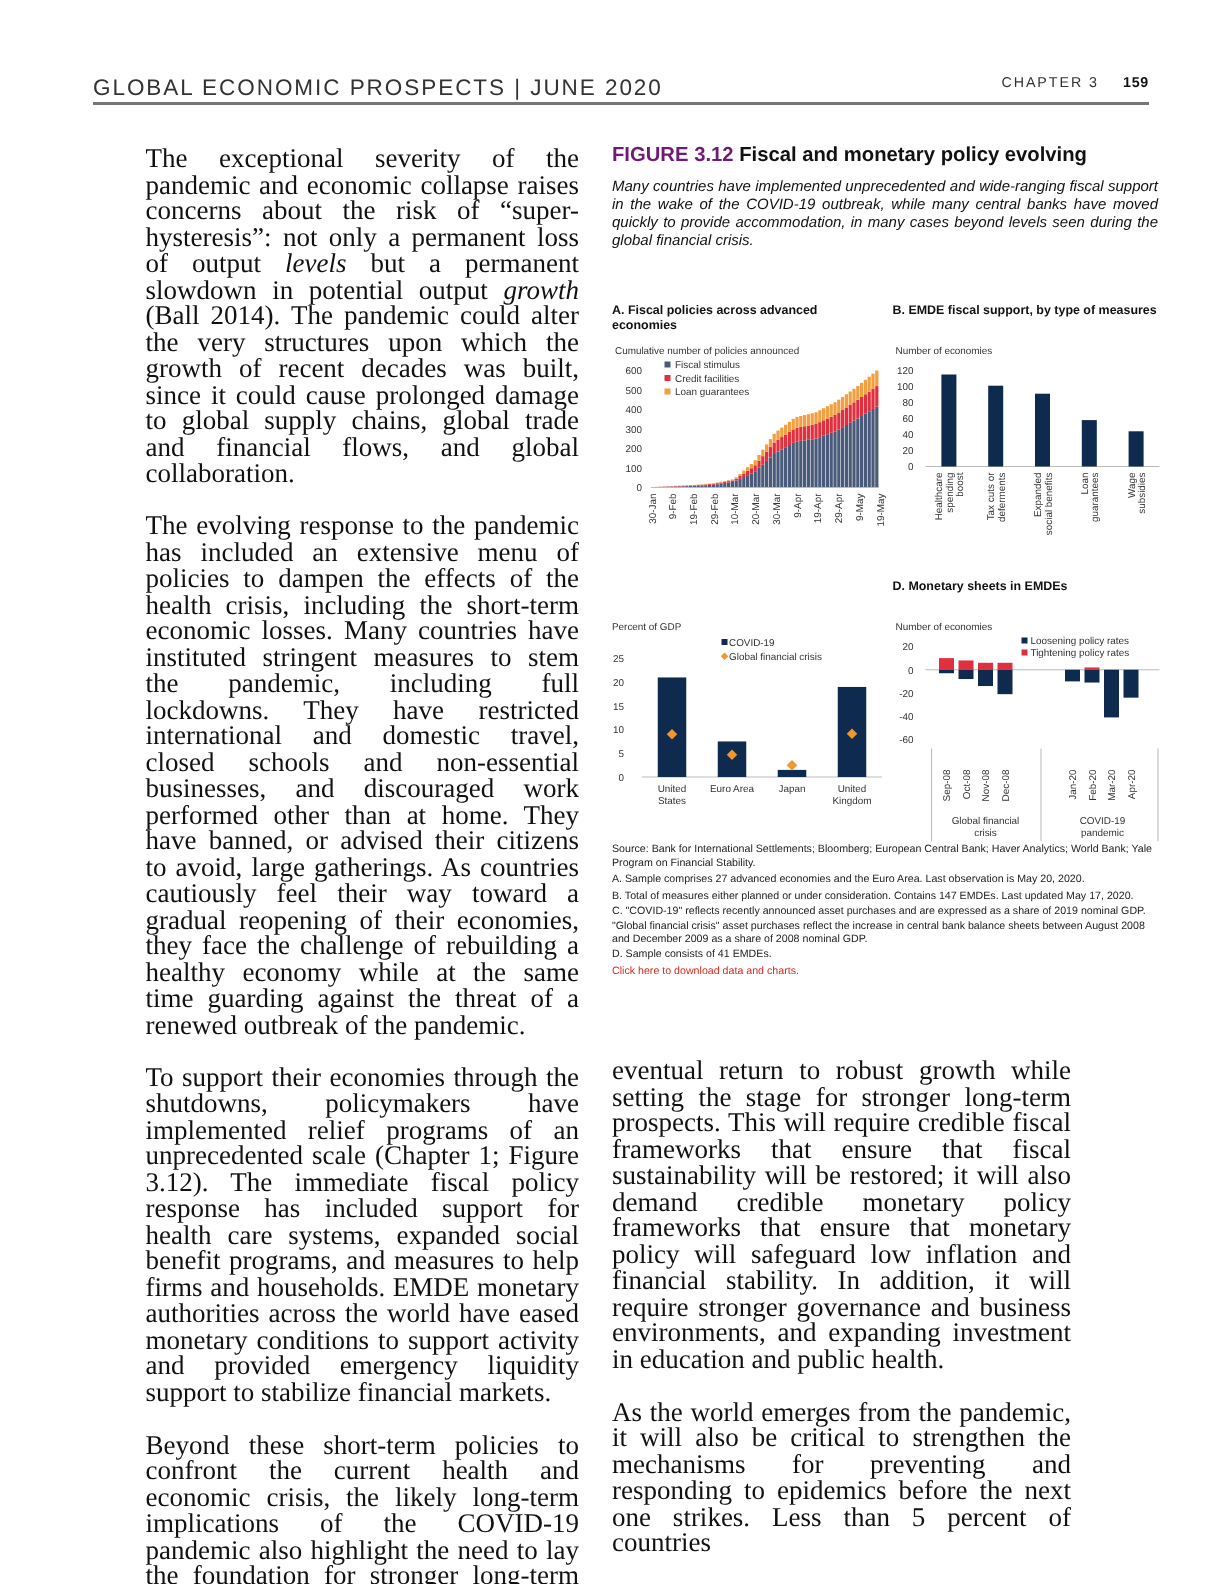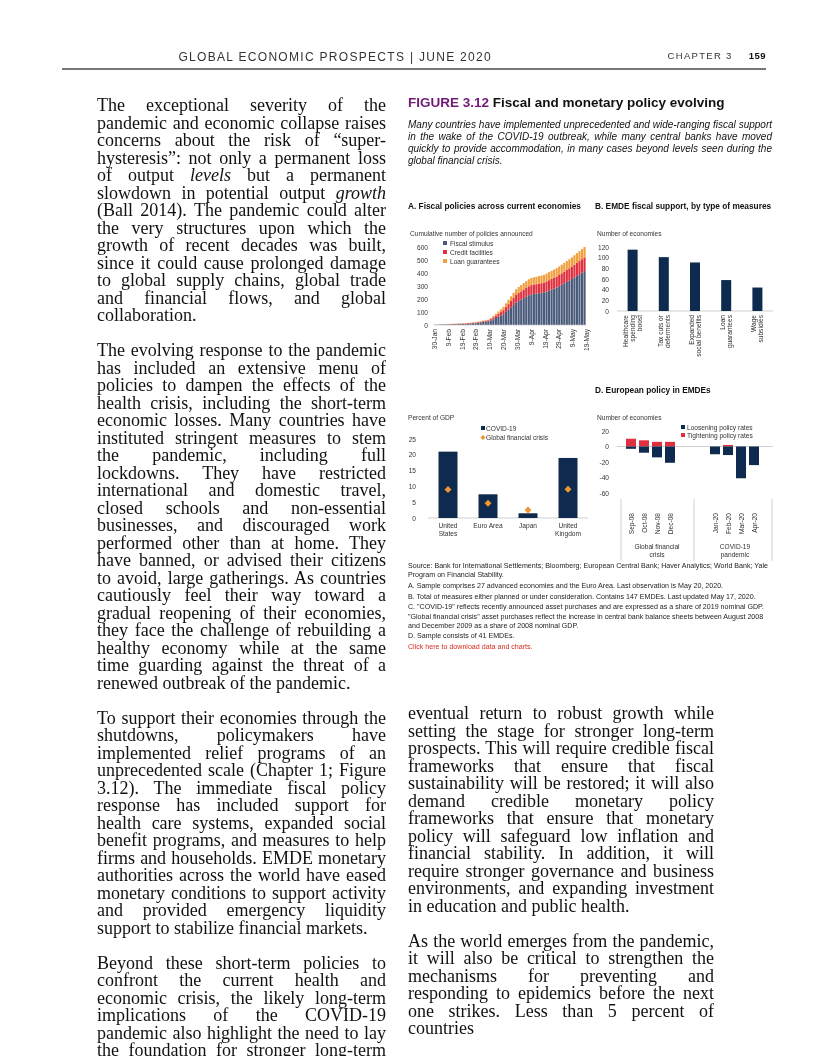--- a/index.html
+++ b/index.html
@@ -1,19 +1,19 @@
 <!DOCTYPE html>
 <html><head>
 <meta charset="utf-8">
 <style>
   * { box-sizing: border-box; margin: 0; padding: 0; }
   html, body { width: 816px; height: 1056px; background: #ffffff; }
   body { position: relative; font-family: "Liberation Serif", serif; color: #111; overflow: hidden; }
 
-  .header { position: absolute; left: 62px; top: 50px; width: 430px; font-family: "Liberation Sans", sans-serif; font-size: 12px; letter-spacing: 1.3px; color: #333; text-align: right; }
+  .header { position: absolute; left: 62px; top: 50px; width: 430px; font-family: "Liberation Sans", sans-serif; font-size: 15px; letter-spacing: 1.3px; color: #333; }
   .header-right { position: absolute; right: 50px; top: 50px; font-family: "Liberation Sans", sans-serif; font-size: 9.5px; letter-spacing: 1.3px; color: #333; }
   .header-right .pg { font-weight: bold; color: #111; letter-spacing: 0.5px; margin-left: 16px; }
   .header-rule { position: absolute; left: 62px; top: 68px; width: 704px; height: 2px; background: #777; }
 
   .col { position: absolute; font-size: 18px; line-height: 17.5px; text-align: justify; }
   .col p { margin-bottom: 17.5px; }
   .left-col { left: 97px; top: 97px; width: 289px; }
   .right-col { left: 408px; top: 705px; width: 306px; }
 
   .fig { position: absolute; left: 408px; top: 95px; width: 364px; font-family: "Liberation Sans", sans-serif; }
@@ -48,21 +48,21 @@
   <p>eventual return to robust growth while setting the stage for stronger long-term prospects. This will require credible fiscal frameworks that ensure that fiscal sustainability will be restored; it will also demand credible monetary policy frameworks that ensure that monetary policy will safeguard low inflation and financial stability. In addition, it will require stronger governance and business environments, and expanding investment in education and public health.</p>
   <p>As the world emerges from the pandemic, it will also be critical to strengthen the mechanisms for preventing and responding to epidemics before the next one strikes. Less than 5 percent of countries</p>
 </div>
 
 <div class="fig">
   <div class="fig-title"><span class="num">FIGURE 3.12</span> <span>Fiscal and monetary policy evolving</span></div>
   <div class="fig-sub">Many countries have implemented unprecedented and wide-ranging fiscal support in the wake of the COVID-19 outbreak, while many central banks have moved quickly to provide accommodation, in many cases beyond levels seen during the global financial crisis.</div>
 </div>
 
 <div class="panel" style="left:408px; top:201px; width:180px; height:170px;">
-  <div class="panel-title">A. Fiscal policies across current economies</div>
+  <div class="panel-title">A. Fiscal policies across advanced economies</div>
   <svg id="chartA" width="185" height="150" style="top:26px;">
       <text x="2" y="9" font-size="6.6">Cumulative number of policies announced</text>
       <text x="20" y="100.5" font-size="6.6" text-anchor="end">0</text>
       <text x="20" y="87.5" font-size="6.6" text-anchor="end">100</text>
       <text x="20" y="74.5" font-size="6.6" text-anchor="end">200</text>
       <text x="20" y="61.5" font-size="6.6" text-anchor="end">300</text>
       <text x="20" y="48.5" font-size="6.6" text-anchor="end">400</text>
       <text x="20" y="35.5" font-size="6.6" text-anchor="end">500</text>
       <text x="20" y="22.5" font-size="6.6" text-anchor="end">600</text>
       <rect x="26" y="97.74" width="2.1533333333333333" height="0.2600000000000051" fill="#4a5a7a"></rect>
@@ -323,21 +323,21 @@
       <text x="160" y="117" font-size="6.6" text-anchor="middle">United</text>
       <text x="160" y="125" font-size="6.6" text-anchor="middle">Kingdom</text>
       <rect x="73" y="15" width="4" height="4" fill="#0e2a4f"></rect>
       <text x="78" y="19.5" font-size="6.6">COVID-19</text>
       <polygon points="75,24 77.5,26.5 75,29 72.5,26.5" fill="#f0962e"></polygon>
       <text x="78" y="29" font-size="6.6">Global financial crisis</text>
     </svg>
 </div>
 
 <div class="panel" style="left:595px; top:385px; width:180px; height:170px;">
-  <div class="panel-title">D. European policy in EMDEs</div>
+  <div class="panel-title">D. Monetary sheets in EMDEs</div>
   <svg id="chartD" width="180" height="150" style="top:26px;">
       <text x="2" y="9" font-size="6.6">Number of economies</text>
       <text x="14" y="84.5" font-size="6.6" text-anchor="end">-60</text>
       <text x="14" y="69" font-size="6.6" text-anchor="end">-40</text>
       <text x="14" y="53.5" font-size="6.6" text-anchor="end">-20</text>
       <text x="14" y="38" font-size="6.6" text-anchor="end">0</text>
       <text x="14" y="22.5" font-size="6.6" text-anchor="end">20</text>
       <line x1="22" y1="35.5" x2="178" y2="35.5" stroke="#bbb" stroke-width="0.7"></line>
       <rect x="31" y="27.75" width="10" height="7.75" fill="#e0303f"></rect>
       <rect x="31" y="35.5" width="10" height="2.325000000000003" fill="#0e2a4f"></rect>

